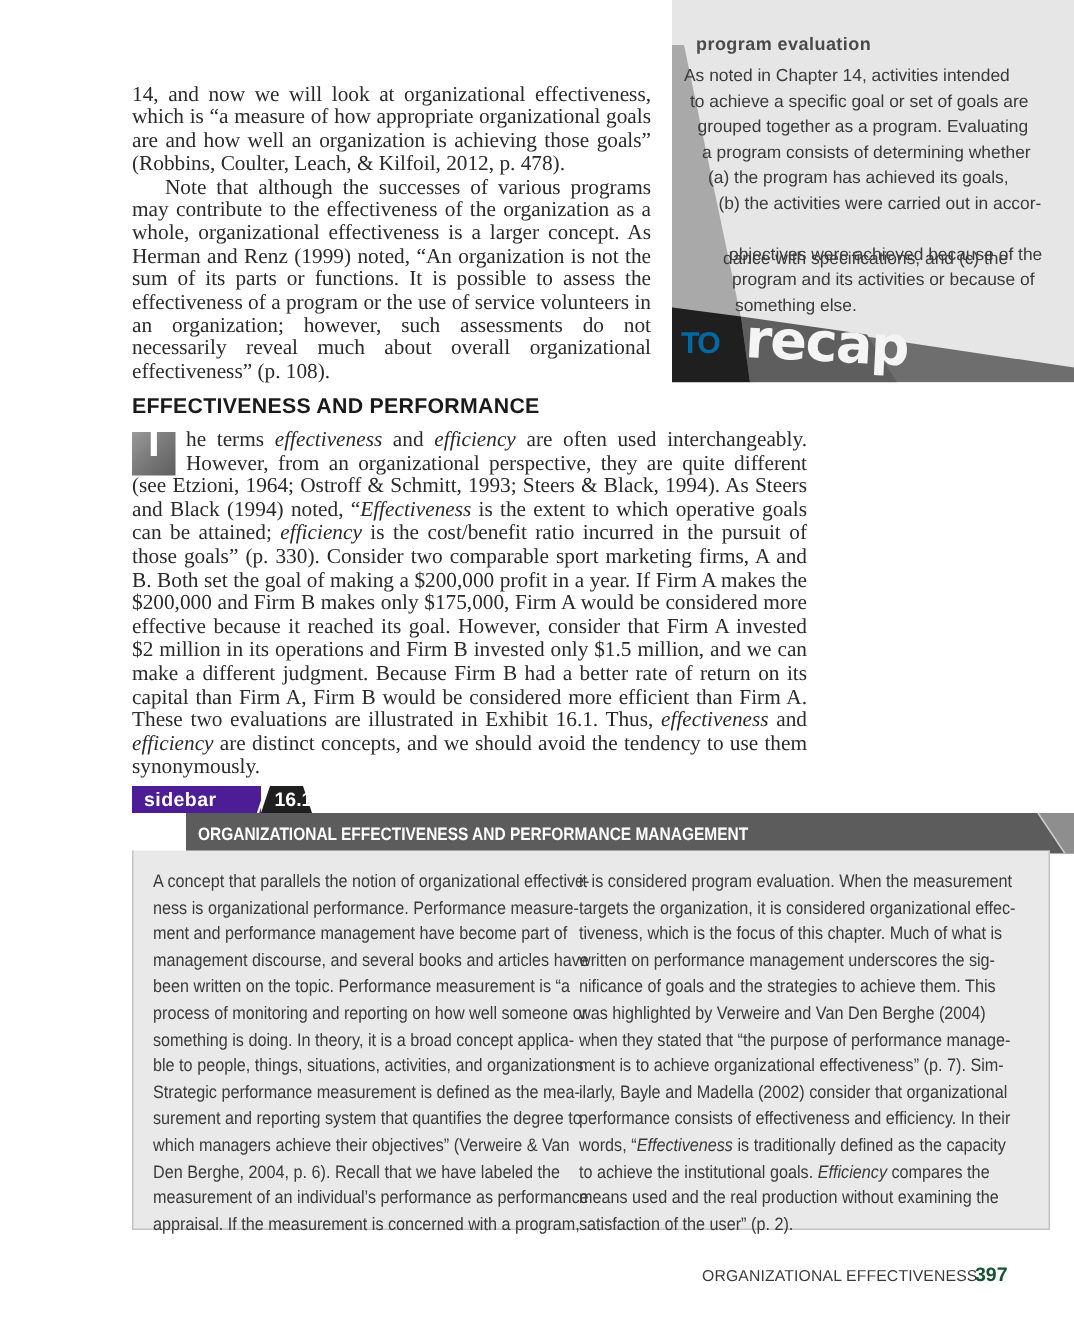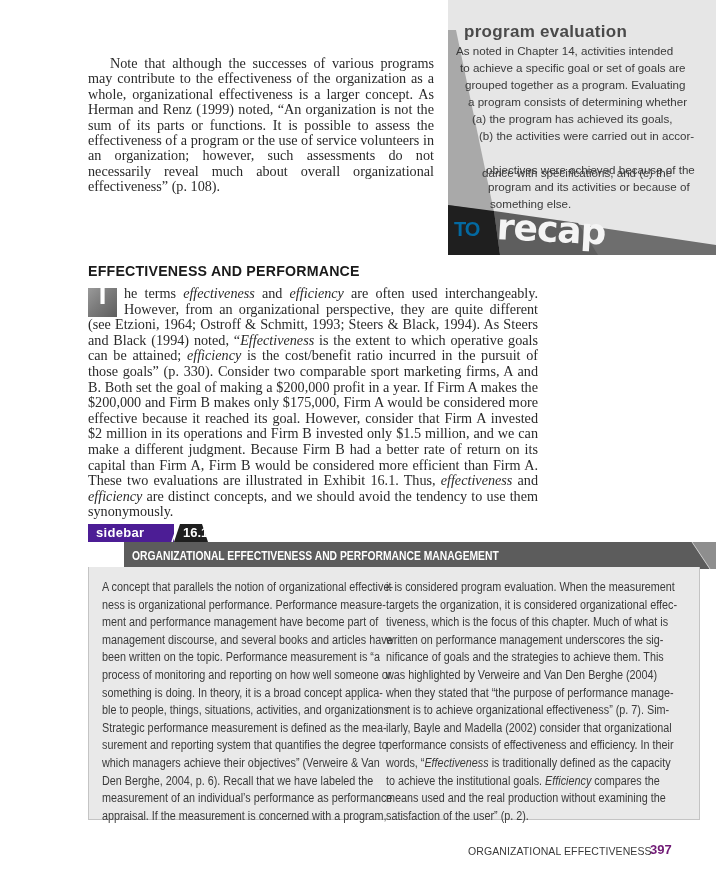--- a/index.html
+++ b/index.html
@@ -8,21 +8,21 @@
     .sans { font-family: "Liberation Sans", "DejaVu Sans", sans-serif; }
 
     
     #intro { position: absolute; left: 88px; top: 56px; width: 346px; font-size: 14.2px; line-height: 15.4px; text-align: justify; }
     #intro p { margin: 0; }
     #intro p.indent { text-indent: 22px; }
 
     
     #recap { position: absolute; left: 448px; top: 0; width: 268px; height: 255px; overflow: hidden; }
     #recap svg { position: absolute; left: 0; top: 0; }
-    #recap-title { position: absolute; left: 16px; top: 22px; font-size: 17px; font-weight: bold; color: #4a4a4a; letter-spacing: 0.3px; }
+    #recap-title { position: absolute; left: 16px; top: 22px; font-size: 12px; font-weight: bold; color: #4a4a4a; letter-spacing: 0.3px; }
     .recap-line { position: absolute; font-size: 11.6px; color: #3a3a3a; white-space: nowrap; font-family: "Liberation Sans", "DejaVu Sans", sans-serif; }
     #recap-to { position: absolute; left: 6px; top: 218px; font-size: 20px; font-weight: bold; color: #0369a1; font-family: "Liberation Sans", sans-serif; letter-spacing: -1px; }
     #recap-recap { position: absolute; left: 50px; top: 206px; font-size: 36px; font-weight: bold; color: #f4f4f4; font-family: "DejaVu Sans", sans-serif; letter-spacing: -1px; transform: rotate(3deg); transform-origin: left top; }
 
     
     #section-heading { position: absolute; left: 88px; top: 263px; font-size: 14.2px; font-weight: bold; color: #1a1a1a; letter-spacing: 0.2px; }
 
     
     #section-body { position: absolute; left: 88px; top: 286px; width: 450px; font-size: 14.2px; line-height: 15.6px; text-align: justify; }
     #dropcap { float: left; width: 29px; height: 29px; margin: 2px 7px 0 0; background: linear-gradient(135deg, #9a9a9a 0%, #7c7c7c 45%, #5e5e5e 100%); position: relative; }
@@ -38,26 +38,27 @@
     #sidebar-header svg { position: absolute; right: 0; top: 0; }
     #sidebar-title { position: absolute; left: 8px; top: 7px; font-size: 12px; font-weight: bold; color: #ffffff; font-family: "Liberation Sans", "DejaVu Sans", sans-serif; letter-spacing: 0px; transform: scaleX(0.86); transform-origin: left top; white-space: nowrap; }
     #sidebar-body { position: absolute; left: 88px; top: 567px; width: 610px; height: 252px; background: #e9e9e9; border: 1px solid #c4c4c4; border-top: none; }
     .sb-col { position: absolute; top: 12px; font-size: 12px; line-height: 17.6px; color: #3a3a3a; font-family: "Liberation Sans", "DejaVu Sans", sans-serif; }
     .sb-line { white-space: nowrap; transform: scaleX(0.9); transform-origin: left top; }
     #sb-col-left { left: 13px; }
     #sb-col-right { left: 297px; }
 
     
     #footer { position: absolute; left: 468px; top: 845px; font-size: 10.5px; color: #3a3a3a; font-family: "Liberation Sans", sans-serif; letter-spacing: 0.1px; }
-    #page-number { position: absolute; left: 650px; top: 842px; font-size: 13px; font-weight: bold; color: #701a75; font-family: "Liberation Sans", sans-serif; }
+    #page-number { position: absolute; left: 650px; top: 842px; font-size: 13px; font-weight: bold; color: #14532d; font-family: "Liberation Sans", sans-serif; }
   </style>
 </head>
 <body>
 
 <div id="intro" class="serif">
+  <p>14, and now we will look at organizational effectiveness, which is “a measure of how appropriate organizational goals are and how well an organization is achieving those goals” (Robbins, Coulter, Leach, &amp; Kilfoil, 2012, p. 478).</p>
   <p class="indent">Note that although the successes of various programs may contribute to the effectiveness of the organization as a whole, organizational effectiveness is a larger concept. As Herman and Renz (1999) noted, “An organization is not the sum of its parts or functions. It is possible to assess the effectiveness of a program or the use of service volunteers in an organization; however, such assessments do not necessarily reveal much about overall organizational effectiveness” (p. 108).</p>
 </div>
 
 <div id="recap">
   <svg width="268" height="255">
     <rect x="0" y="0" width="268" height="255" fill="#e6e6e6"></rect>
     <polygon points="0,30 8,30 55,255 0,255" fill="#a9a9a9"></polygon>
     <polygon points="0,205 268,245 268,255 0,255" fill="#6e6e6e"></polygon>
     <polygon points="0,205 46,211 52,255 0,255" fill="#1f1f1f"></polygon>
     <polygon points="46,211 130,223 150,255 52,255" fill="#5e5e5e"></polygon>

